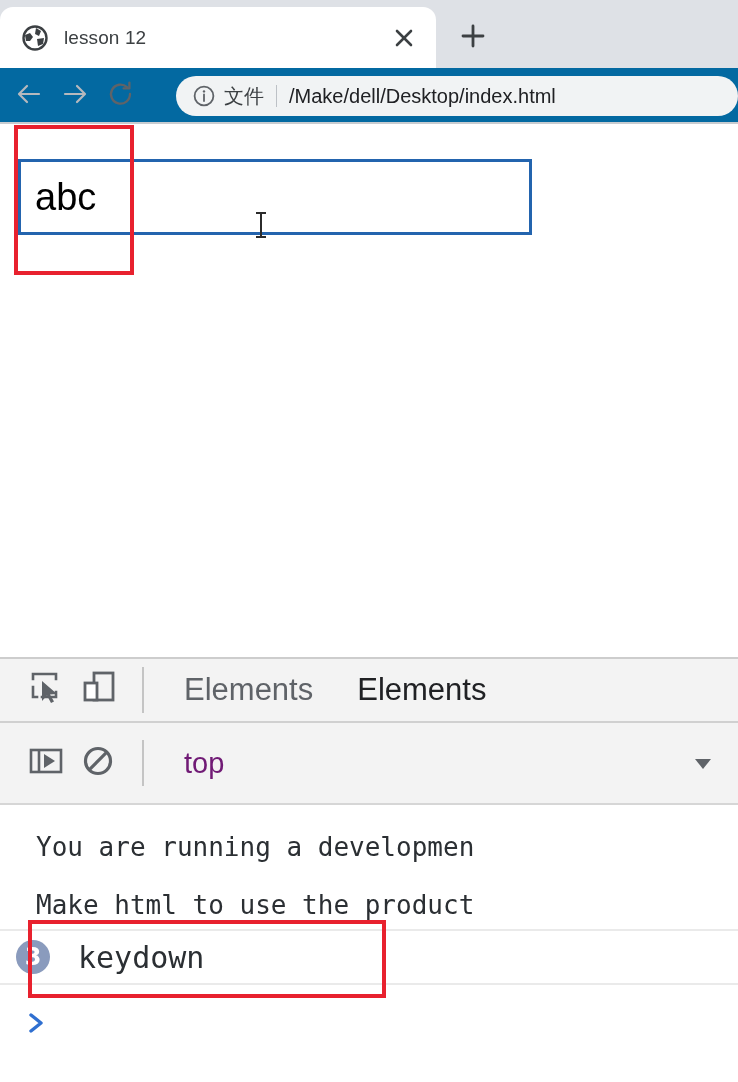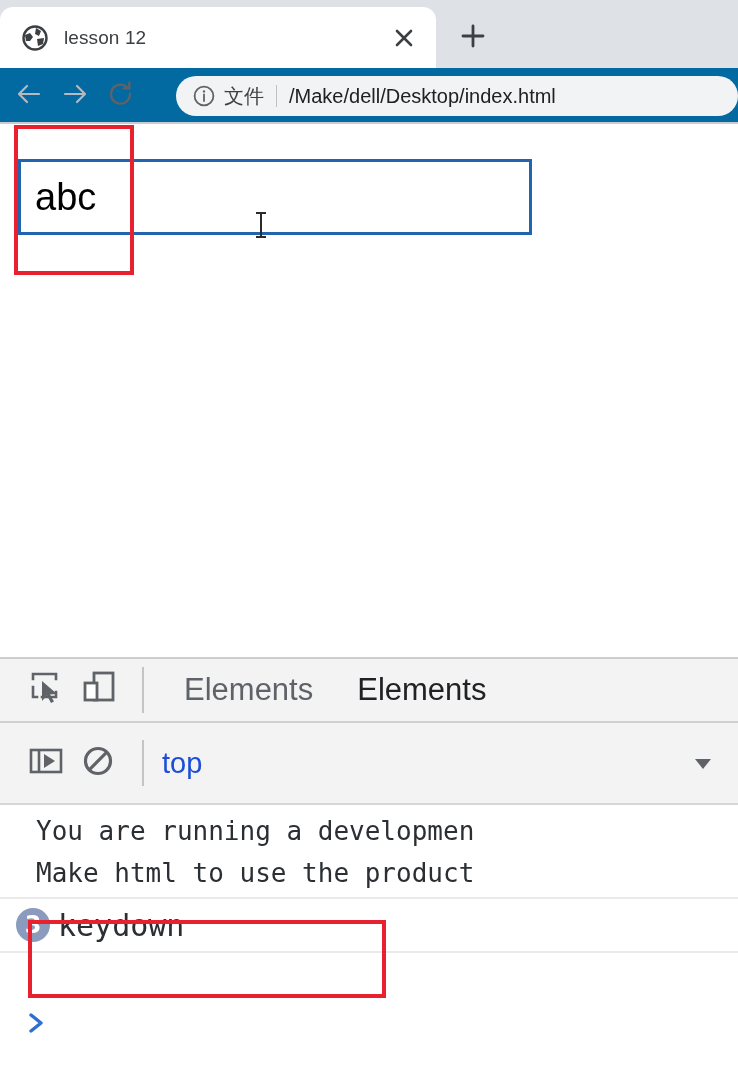--- a/index.html
+++ b/index.html
@@ -124,53 +124,54 @@
     background: #1a73e8;
   }
 
   .dt-subbar {
     position: relative; width: 738px; height: 82px;
     background: #f3f3f3;
     border-bottom: 2px solid #d6d6d6;
     display: flex; align-items: center;
   }
   .dt-context {
-    font-size: 29px; color: #1d4ed8; margin-left: 0; white-space: nowrap;
+    font-size: 29px; color: #701a75; margin-left: 22px; white-space: nowrap;
   }
   .dt-caret {
     position: absolute; right: 22px; top: 50%; transform: translateY(-50%);
     width: 26px; height: 26px; display: flex; align-items: center; justify-content: center;
   }
 
   
   .console-body {
     position: relative; width: 738px; height: 247px; background: #ffffff;
     overflow: hidden;
   }
   .console-warn {
     position: relative; padding: 8px 0 6px 0;
     font-family: "DejaVu Sans Mono", monospace;
     font-size: 26px; line-height: 36px; color: #2b2f33;
     white-space: nowrap; overflow: hidden;
     padding-left: 36px;
+    margin-top: 16px;
   }
   .console-row {
     position: relative; width: 738px; height: 56px;
     border-top: 2px solid #eaeaea; border-bottom: 2px solid #eaeaea;
     display: flex; align-items: center;
   }
   .count-badge {
     margin-left: 16px; flex: 0 0 auto;
     width: 34px; height: 34px; border-radius: 17px;
     background: #8a9bbd; color: #ffffff;
     font-family: "DejaVu Sans", sans-serif; font-size: 24px; font-weight: bold;
     display: flex; align-items: center; justify-content: center;
   }
   .console-msg {
-    margin-left: 8px; font-family: "DejaVu Sans Mono", monospace;
+    margin-left: 28px; font-family: "DejaVu Sans Mono", monospace;
     font-size: 30px; color: #2b2f33; white-space: nowrap;
   }
   .annot-console {
     position: absolute; left: 28px; top: 115px; width: 358px; height: 78px;
     border: 4px solid #e8212e; background: transparent; pointer-events: none;
   }
   .console-prompt {
     position: absolute; left: 16px; top: 198px; width: 40px; height: 40px;
     display: flex; align-items: center; justify-content: center;
   }

